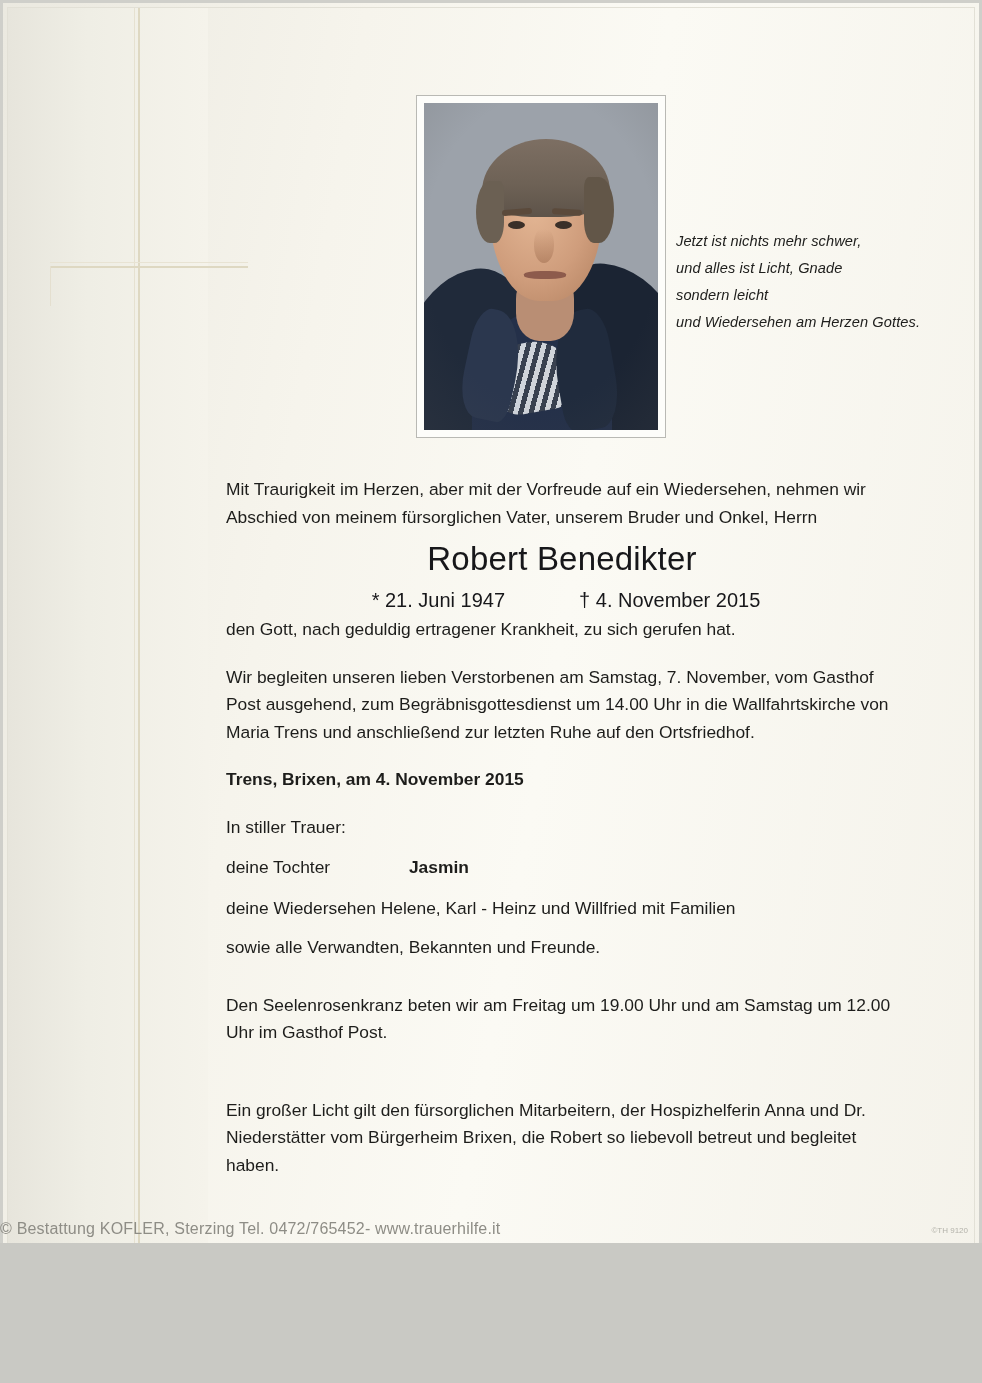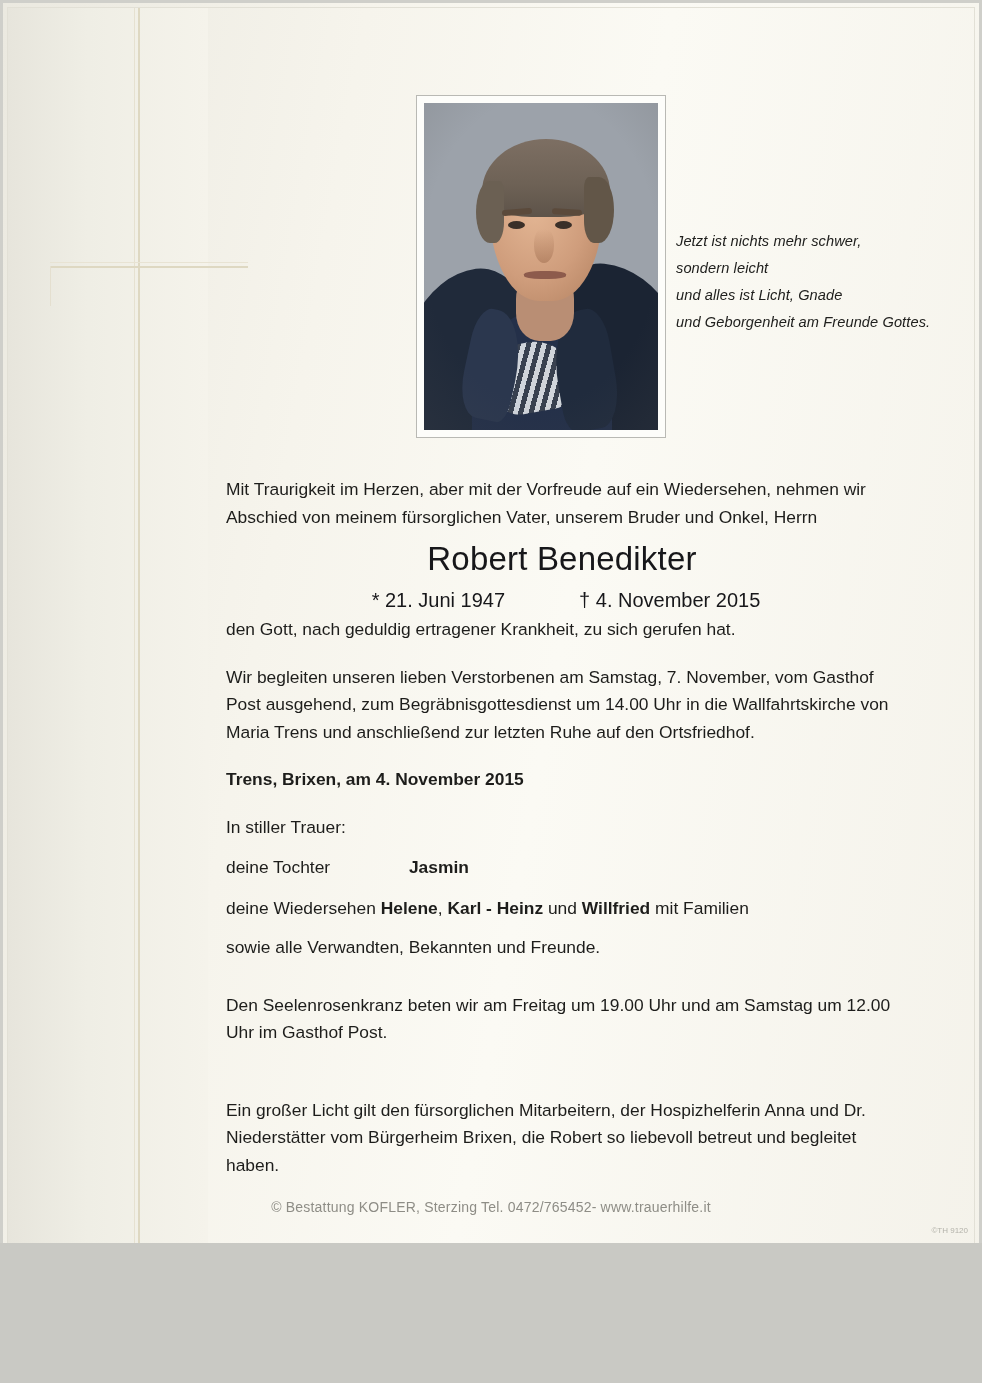--- a/index.html
+++ b/index.html
@@ -265,30 +265,29 @@
     line-height: 32px;
     margin-bottom: 0;
     padding-right: 20px;
     color: #17171a;
   }
   .bold { font-weight: bold; }
   .mourning-row {
     font-size: 17.4px;
     line-height: 30px;
   }
-  .mourning-row .nm { font-weight: bold; }
+  .mourning-row .nm { font-weight: normal; }
   .tochter-name { padding-left: 74px; font-weight: bold; }
 
   .footer {
     position: absolute;
     left: 0;
     right: 0;
-    bottom: 28px;
-    text-align: center;
-    font-size: 14px;
+    bottom: 5px;
+    font-size: 16px;
     color: #8e8d86;
     letter-spacing: .2px;
   }
   .copyright {
     position: absolute;
     right: 14px;
     bottom: 8px;
     font-size: 8px;
     color: #b3b2aa;
   }
@@ -325,23 +324,23 @@
       <div class="ph-eye-l"></div>
       <div class="ph-eye-r"></div>
       <div class="ph-nose"></div>
       <div class="ph-mouth"></div>
       <div class="ph-vignette"></div>
     </div>
   </div>
 
   <div class="verse">
     <div>Jetzt ist nichts mehr schwer,</div>
+    <div>und alles ist Licht, Gnade</div>
     <div>sondern leicht</div>
-    <div>und alles ist Licht, Gnade</div>
-    <div>und Geborgenheit am Freunde Gottes.</div>
+    <div>und Wiedersehen am Herzen Gottes.</div>
   </div>
 
   <div class="body-text">
     <p class="p">Mit Traurigkeit im Herzen, aber mit der Vorfreude auf ein Wiedersehen, nehmen wir Abschied von meinem fürsorglichen Vater, unserem Bruder und Onkel, Herrn</p>
 
     <div class="name">Robert Benedikter</div>
 
     <div class="dates">
       <span>* 21. Juni 1947</span>
       <span>† 4. November 2015</span>

